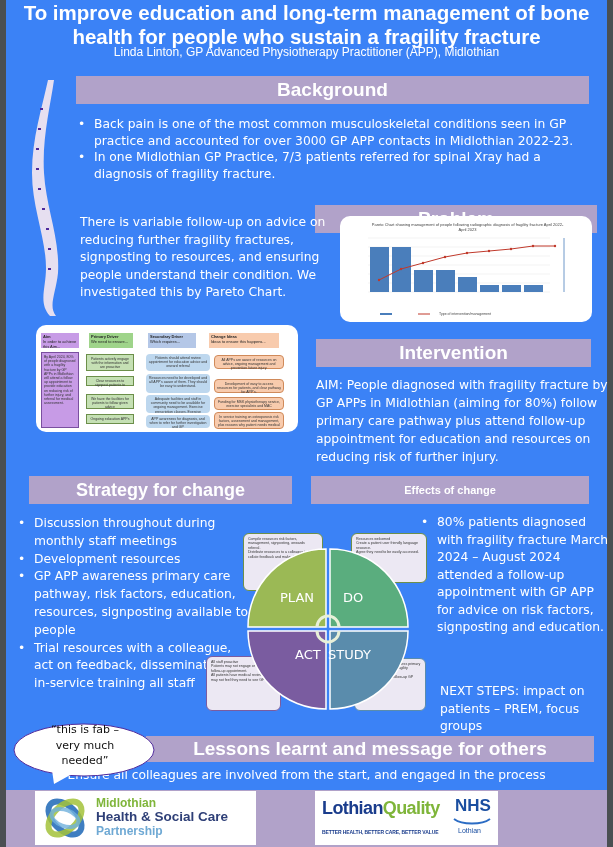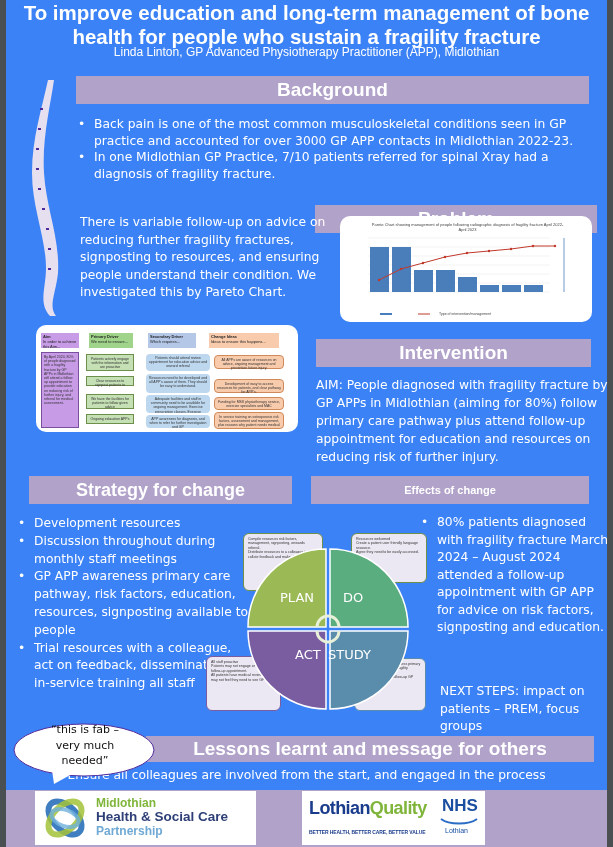--- a/index.html
+++ b/index.html
@@ -46,21 +46,21 @@
         <rect x="14" y="130" width="3" height="2"></rect>
       <rect x="18" y="150" width="3" height="2"></rect>
         <rect x="20" y="170" width="3" height="2"></rect>
       <rect x="20" y="190" width="3" height="2"></rect>
     </g>
   </svg>
 
   <div class="abs hdr" style="left:70px; top:76px; width:513px; height:28px; font-size:19px; line-height:28px;">Background</div>
   <ul class="abs bul body-text" style="left:70px; top:116px; width:525px; font-size:12.3px; line-height:16.5px;">
     <li>Back pain is one of the most common musculoskeletal conditions seen in GP practice and accounted for over 3000 GP APP contacts in Midlothian 2022-23.</li>
-    <li>In one Midlothian GP Practice, 7/10 patients referred for spinal Xray had a diagnosis of fragility fracture.</li>
+    <li>In one Midlothian GP Practice, 7/3 patients referred for spinal Xray had a diagnosis of fragility fracture.</li>
   </ul>
 
   <div class="abs hdr" style="left:309px; top:177px; width:282px; height:28px; font-size:19px; line-height:28px;margin-top:28px;">Problem</div>
   <div class="abs body-text" style="left:74px; top:214px; width:254px; font-size:12.3px; line-height:17.5px;">There is variable follow-up on advice on reducing further fragility fractures, signposting to resources, and ensuring people understand their condition. We investigated this by Pareto Chart.</div>
 
   <div class="abs card" style="left:334px; top:216px; width:252px; height:106px;">
     <div style="position:absolute; left:30px; top:6px; width:195px; font-size:4px; line-height:5px; color:#444; text-align:center;">Pareto Chart showing management of people following radiographic diagnosis of fragility fracture April 2022-April 2023</div>
     <svg viewBox="0 0 252 106" width="252" height="106" style="position:absolute; left:0; top:0;">
       <g stroke="#ddd" stroke-width="0.4">
         <line x1="28" y1="22" x2="210" y2="22"></line>
@@ -129,22 +129,22 @@
     <div class="dd-box" style="left:178px; top:54px; width:70px; height:14px; background:#f8cbad; border:0.5px solid #d08a5a; border-radius:4px;">Development of easy to access resources for patients, and clear pathway for APP's.</div>
     <div class="dd-box" style="left:178px; top:72px; width:70px; height:13px; background:#f8cbad; border:0.5px solid #d08a5a; border-radius:4px;">Funding for MSK physiotherapy service, exercise specialists and MAC</div>
     <div class="dd-box" style="left:178px; top:87px; width:70px; height:17px; background:#f8cbad; border:0.5px solid #d08a5a; border-radius:4px; overflow:hidden;">In service training on osteoporosis risk factors, assessment and management, plus reasons why patient needs medical review as well as ongoing self-management.</div>
   </div>
 
   <div class="abs hdr" style="left:310px; top:339px; width:275px; height:28px; font-size:19px; line-height:28px;">Intervention</div>
   <div class="abs body-text" style="left:310px; top:376px; width:292px; font-size:12.3px; line-height:18px;">AIM: People diagnosed with fragility fracture by GP APPs in Midlothian (aiming for 80%) follow primary care pathway plus attend follow-up appointment for  education and resources on reducing risk of further injury.</div>
 
   <div class="abs hdr" style="left:23px; top:476px; width:263px; height:28px; font-size:18px; line-height:28px;">Strategy for change</div>
   <ul class="abs bul body-text" style="left:10px; top:515px; width:238px; font-size:12.3px; line-height:17.8px;">
+    <li>Discussion throughout during monthly staff meetings</li>
     <li>Development resources</li>
-    <li>Discussion throughout during monthly staff meetings</li>
     <li>GP APP awareness primary care pathway, risk factors, education, resources, signposting available to people</li>
     <li>Trial resources with a colleague, act on feedback, disseminate via in-service training all staff</li>
   </ul>
 
   <div class="abs hdr" style="left:305px; top:476px; width:278px; height:28px; font-size:11px; line-height:28px;">Effects of change</div>
   <ul class="abs bul body-text" style="left:413px; top:514px; width:190px; font-size:12.3px; line-height:17.5px;">
     <li>80% patients diagnosed with fragility fracture March 2024 – August 2024 attended a follow-up appointment with GP APP for advice on risk factors, signposting and education.</li>
   </ul>
   <div class="abs body-text" style="left:434px; top:683px; width:170px; font-size:12.3px; line-height:17.5px;">NEXT STEPS: impact on patients – PREM, focus groups</div>
 
@@ -199,21 +199,21 @@
         <ellipse cx="24" cy="24" rx="20" ry="12" fill="none" stroke="#3f7ec1" stroke-width="6" transform="rotate(45 24 24)"></ellipse>
         <ellipse cx="24" cy="24" rx="20" ry="12" fill="none" stroke="#a3c23a" stroke-width="6" transform="rotate(-45 24 24)" opacity="0.85"></ellipse>
         <ellipse cx="24" cy="24" rx="14" ry="8" fill="none" stroke="#6fb0dc" stroke-width="4" transform="rotate(20 24 24)" opacity="0.8"></ellipse>
       </svg>
       <div style="position:absolute; left:61px; top:5px; font-weight:bold; font-size:12px; line-height:14px;">
         <div style="color:#7fb53a;">Midlothian</div>
         <div style="color:#2e3f77; font-size:13.5px;">Health &amp; Social Care</div>
         <div style="color:#6fa9d4;">Partnership</div>
       </div>
     </div>
-    <div class="abs" style="left:296px; top:1px; width:183px; height:54px; background:#fff;padding-left:47px;">
+    <div class="abs" style="left:309px; top:1px; width:183px; height:54px; background:#fff;padding-left:47px;">
       <div style="position:absolute; left:7px; top:7px; font-weight:bold; font-size:18px; letter-spacing:-0.6px;">
         <span style="color:#1a3c8c;">Lothian</span><span style="color:#7fb53a;">Quality</span>
       </div>
       <div style="position:absolute; left:7px; top:38px; font-size:5px; font-weight:bold; color:#1a3c8c; letter-spacing:-0.1px;">BETTER HEALTH, BETTER CARE, BETTER VALUE</div>
       <div style="position:absolute; left:140px; top:5px; font-weight:bold; font-size:17px; color:#1a4ea0;">NHS</div>
       <svg width="40" height="8" viewBox="0 0 40 8" style="position:absolute; left:137px; top:26px;">
         <path d="M2 2 C10 8, 30 8, 38 2" fill="none" stroke="#2b6cc4" stroke-width="2"></path>
       </svg>
       <div style="position:absolute; left:143px; top:36px; font-size:7px; color:#1a4ea0;">Lothian</div>
     </div>

